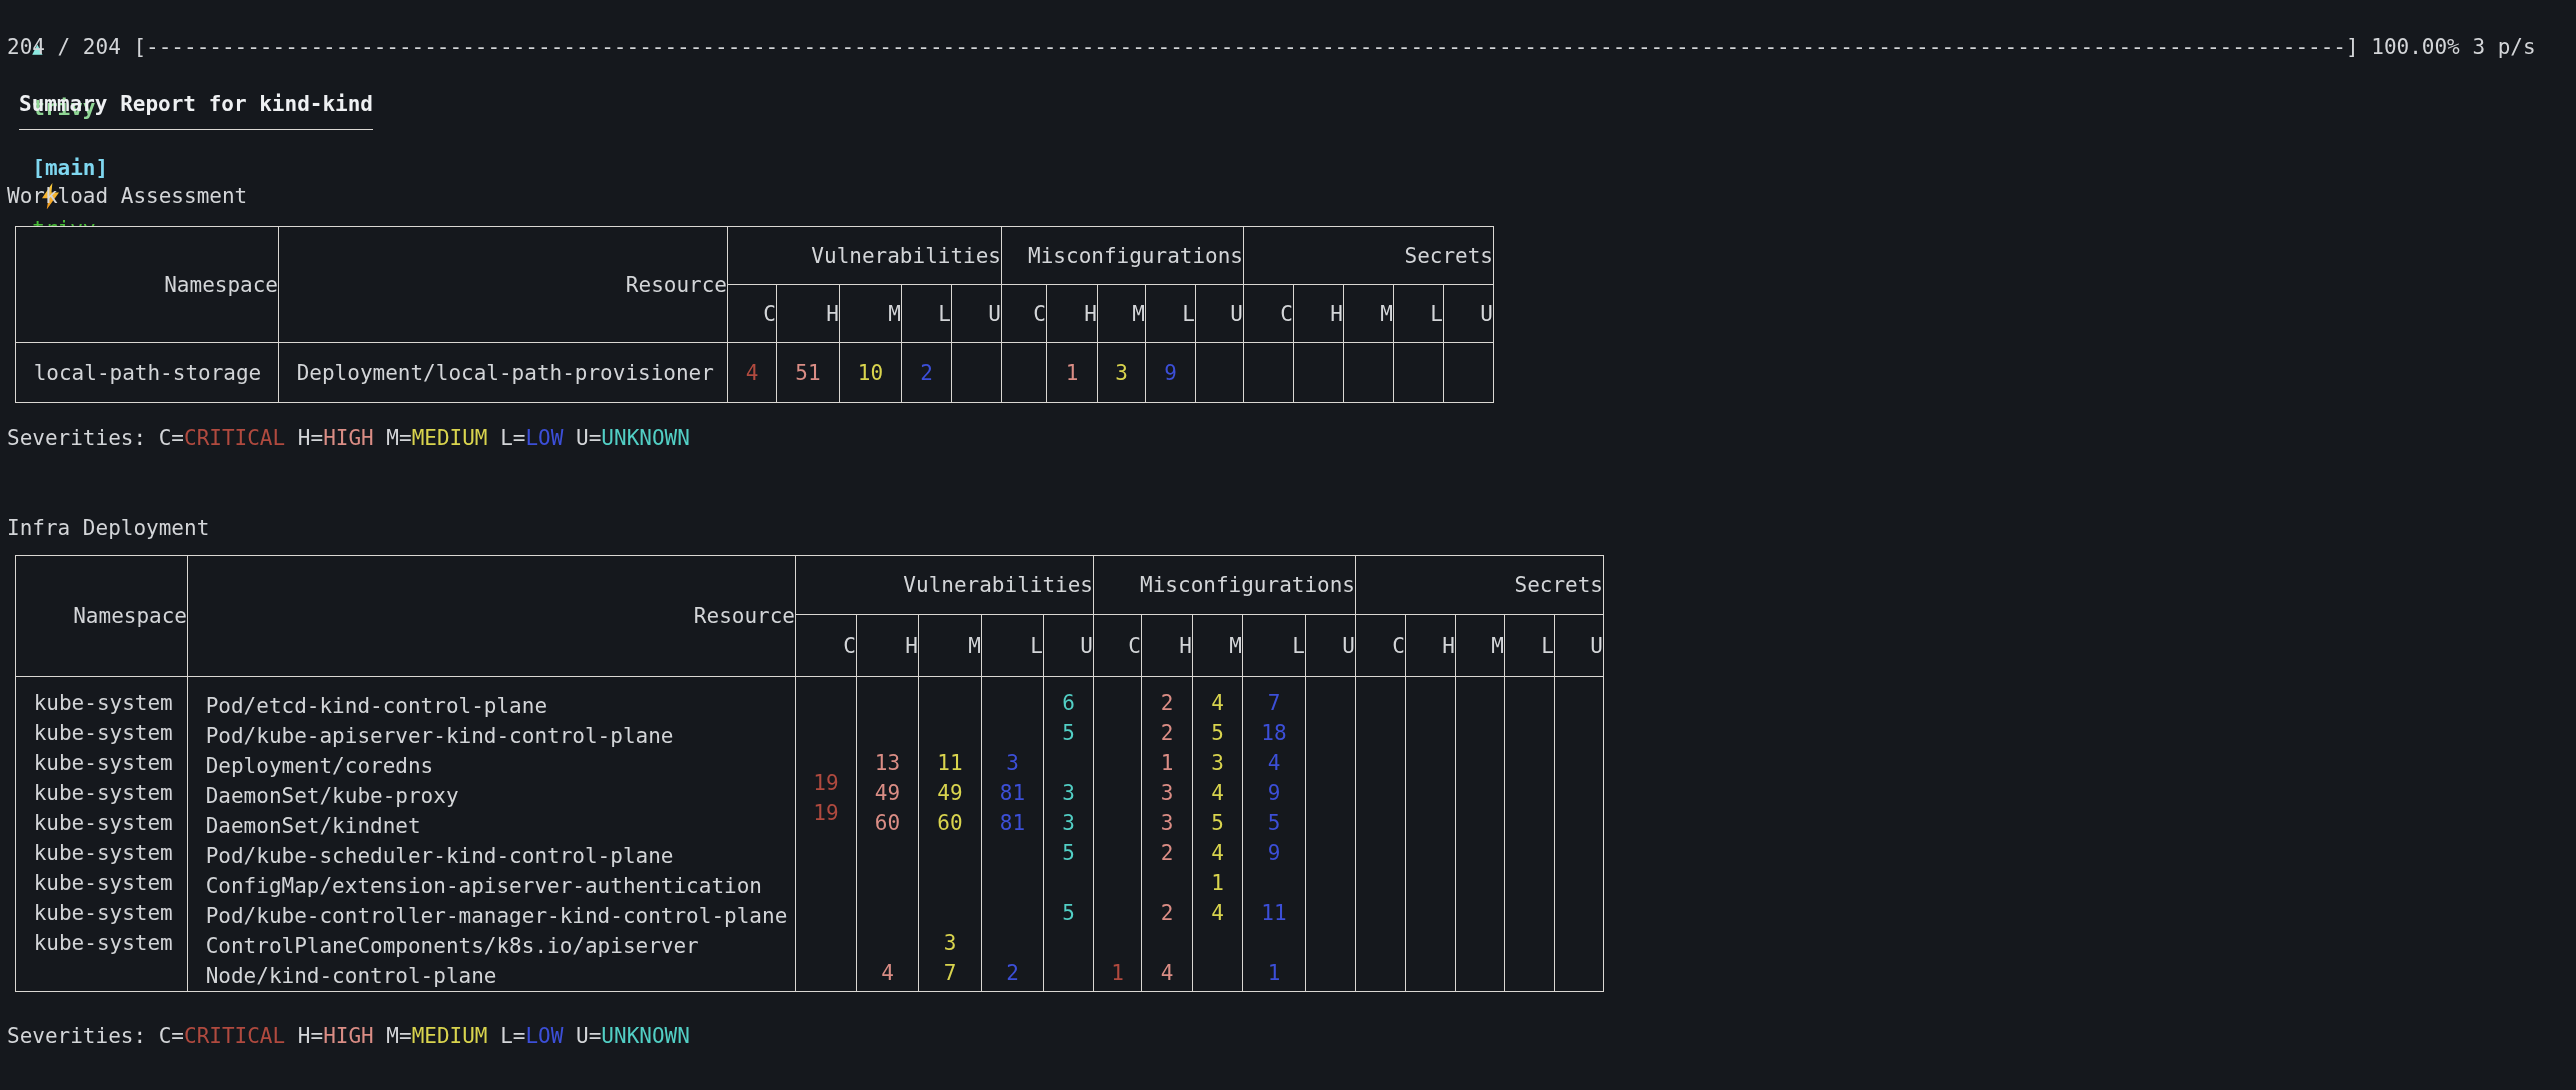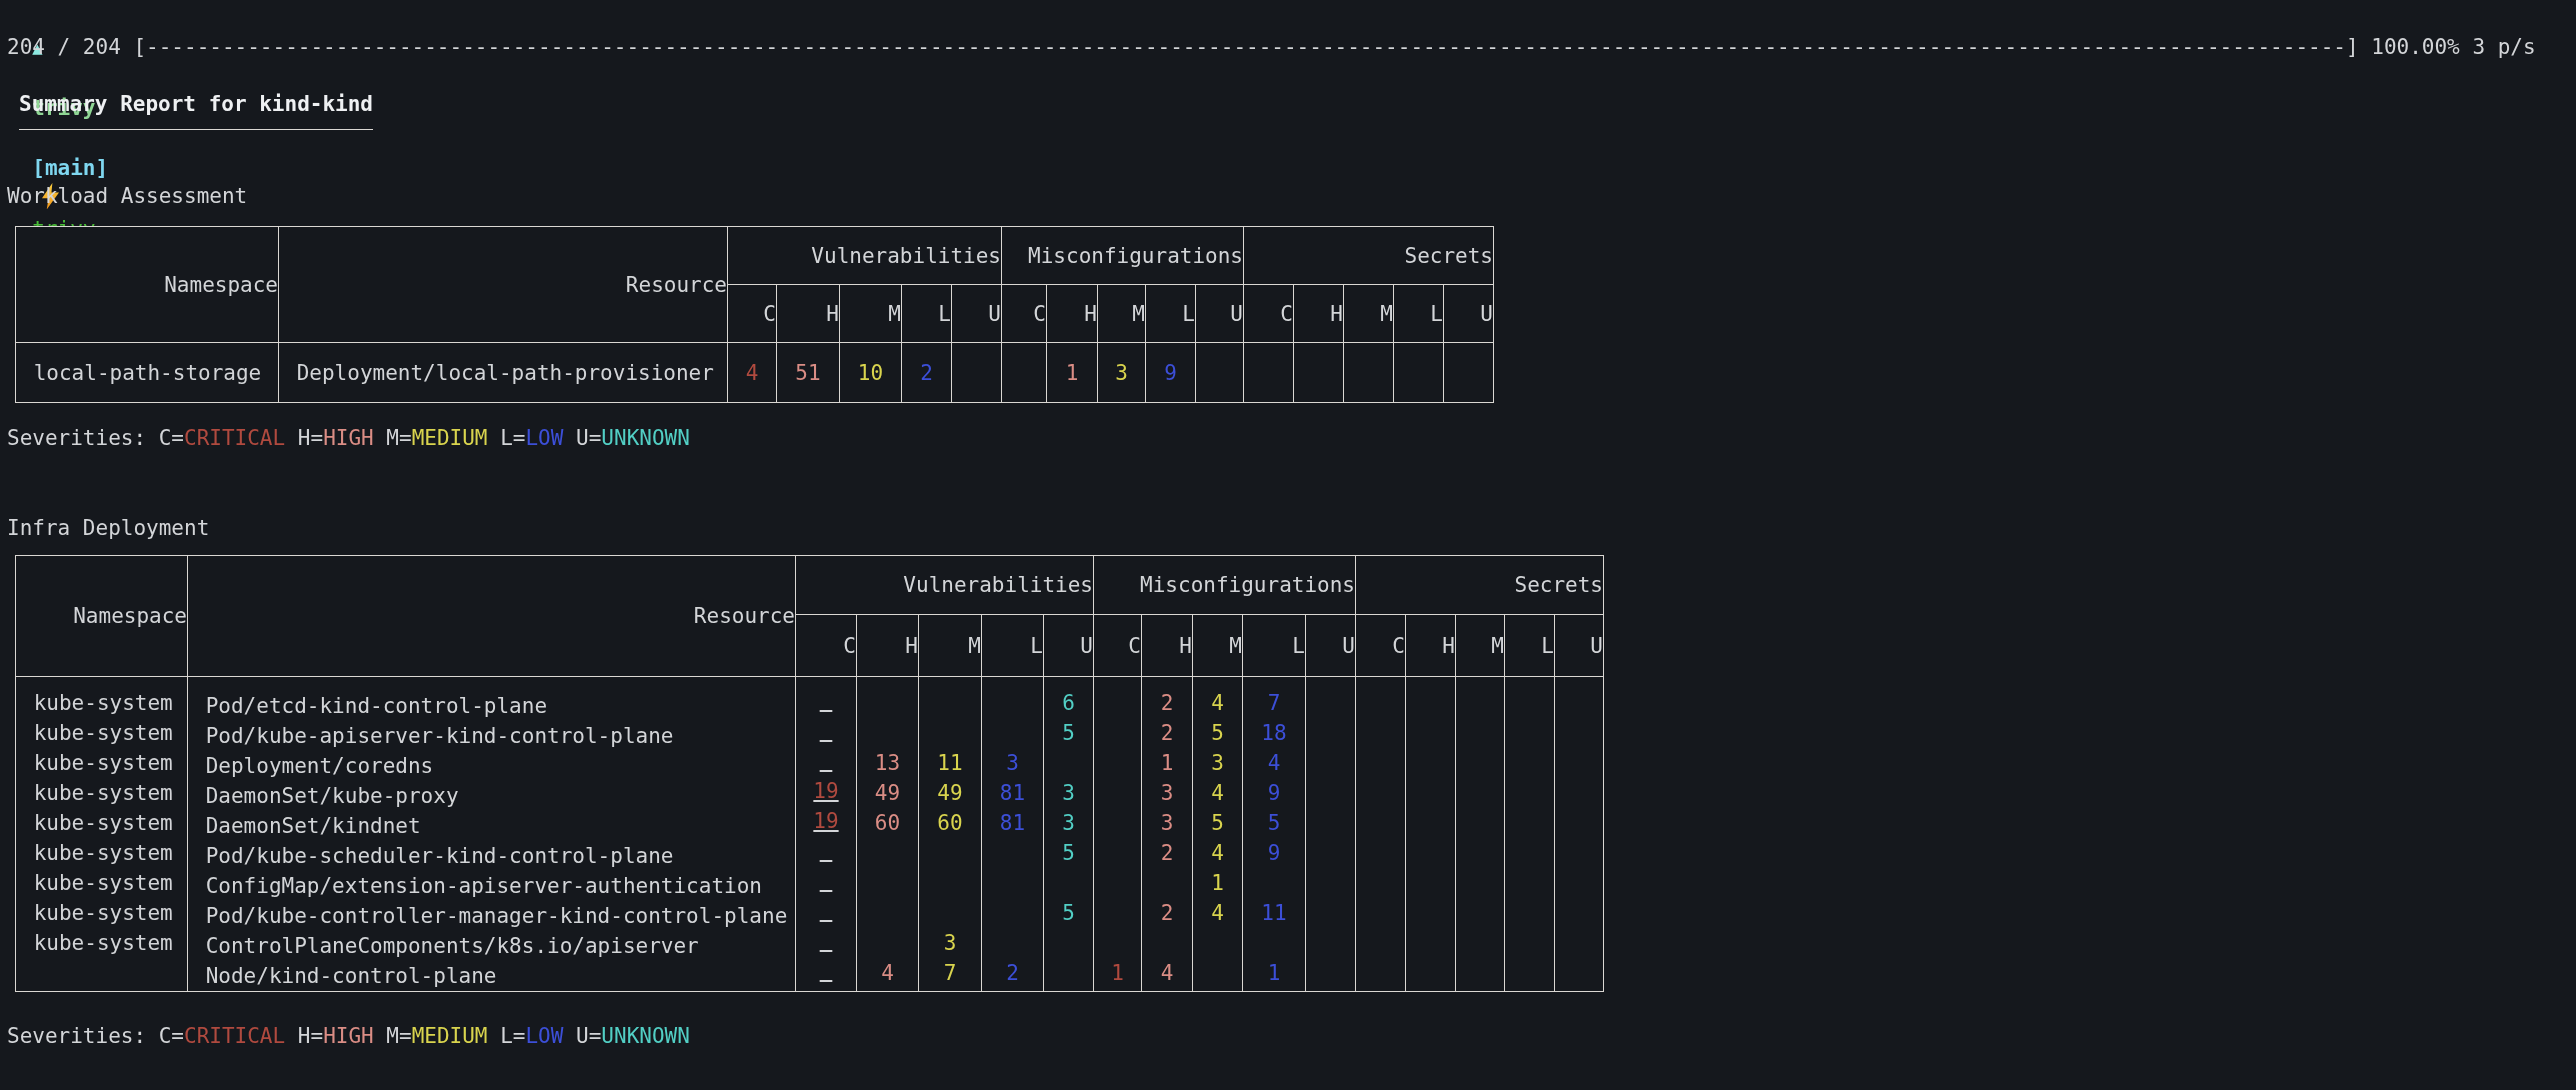--- a/index.html
+++ b/index.html
@@ -241,21 +241,21 @@
           <div class="dline">Pod/kube-apiserver-kind-control-plane</div>
           <div class="dline">Deployment/coredns</div>
           <div class="dline">DaemonSet/kube-proxy</div>
           <div class="dline">DaemonSet/kindnet</div>
           <div class="dline">Pod/kube-scheduler-kind-control-plane</div>
           <div class="dline">ConfigMap/extension-apiserver-authentication</div>
           <div class="dline">Pod/kube-controller-manager-kind-control-plane</div>
           <div class="dline">ControlPlaneComponents/k8s.io/apiserver</div>
           <div class="dline">Node/kind-control-plane</div>
         </td>
-        <td class="num data-cell" style="padding-top: 9px; text-decoration: underline;">
+        <td class="num data-cell" style="padding-top: 1px;">
           <div class="dline">&nbsp;</div>
           <div class="dline">&nbsp;</div>
           <div class="dline">&nbsp;</div>
           <div class="dline"><span class="sev-critical">19</span></div>
           <div class="dline"><span class="sev-critical">19</span></div>
           <div class="dline">&nbsp;</div>
           <div class="dline">&nbsp;</div>
           <div class="dline">&nbsp;</div>
           <div class="dline">&nbsp;</div>
           <div class="dline">&nbsp;</div>

